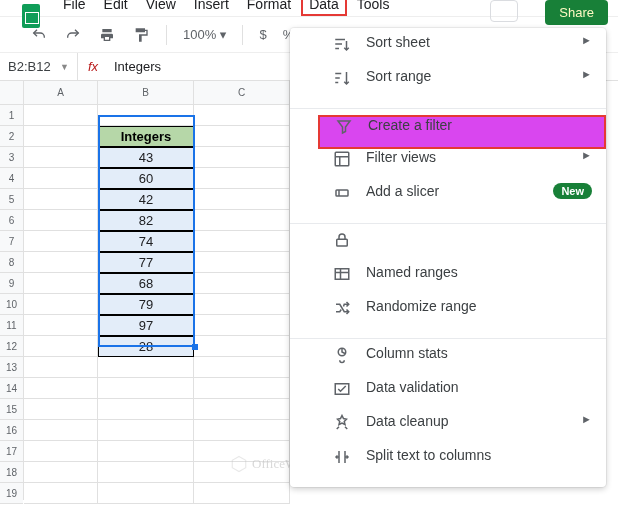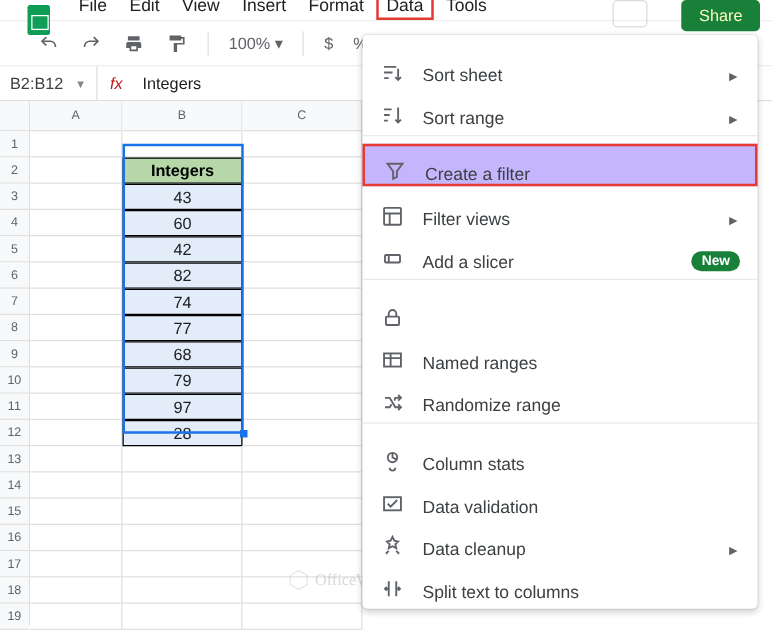--- a/index.html
+++ b/index.html
@@ -36,23 +36,23 @@
   .row { display: flex; height: 21px; }
   .cell { border-right: 1px solid #e0e0e0; border-bottom: 1px solid #e0e0e0; display: flex; align-items: center; justify-content: center; font-size: 13px; }
   .cell.a { width: 74px; } .cell.b { width: 96px; } .cell.c { width: 96px; }
   
   .cell.header-cell { background: #b6d7a8; font-weight: bold; border: 1px solid #000; color:#000; }
   .cell.data-cell { background: #e3edf9; border: 1px solid #000; }
   .selection-border { position: absolute; border: 2px solid #1a73e8; pointer-events: none; }
   .sel-handle { position: absolute; width: 6px; height: 6px; background: #1a73e8; }
 
   .dropdown { position: absolute; top: 28px; left: 290px; width: 316px; background: #fff; border-radius: 4px; box-shadow: 0 2px 6px rgba(0,0,0,.2), 0 0 0 1px rgba(0,0,0,.05); padding: 6px 0; z-index: 50; }
-  .dd-item { display: flex; align-items: flex-end; height: 34px; padding: 0 14px; font-size: 14px; color: #3c4043; gap: 14px; position: relative; cursor: pointer; }
+  .dd-item { display: flex; align-items: flex-start; height: 34px; padding: 0 14px; font-size: 14px; color: #3c4043; gap: 14px; position: relative; cursor: pointer; margin-left: 28px; }
   .dd-item.highlighted-item { border: 2px solid #e53935; }
-  .dd-item.hovered { background: #c4b5fd; }
+  .dd-item.hovered { background: #d946ef; }
   .dd-icon { width: 20px; height: 20px; display: flex; align-items: center; justify-content: center; color: #5f6368; flex-shrink: 0; }
   .dd-label { flex: 1; }
   .dd-arrow { color: #5f6368; font-size: 11px; }
   .dd-sep { height: 1px; background: #e8eaed; margin: 6px 0; }
   .new-badge { background: #188038; color: #fff; font-size: 11px; font-weight: bold; padding: 2px 8px; border-radius: 10px; }
 
   .watermark { position: absolute; left: 230px; top: 455px; color: #c0c0c0; font-size: 13px; font-family: Georgia, serif; display: flex; align-items: center; gap: 4px; opacity: .6; pointer-events:none; }
   .watermark svg { opacity:.6; }
 </style>
 </head>

